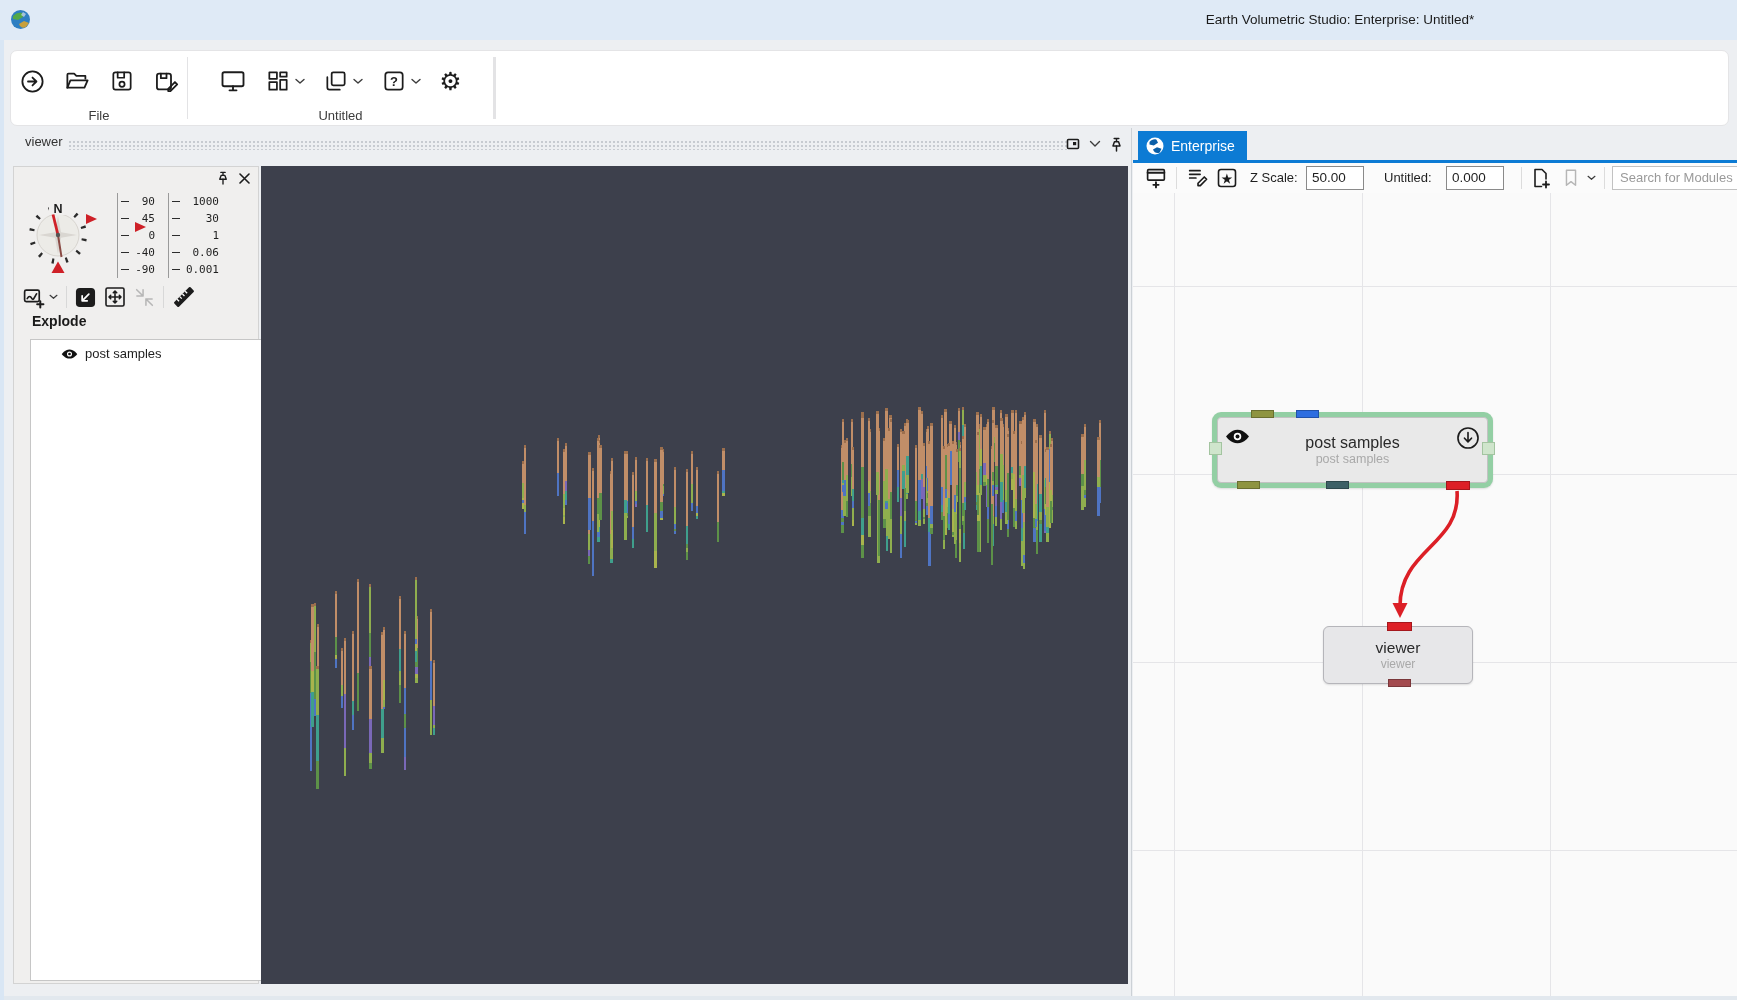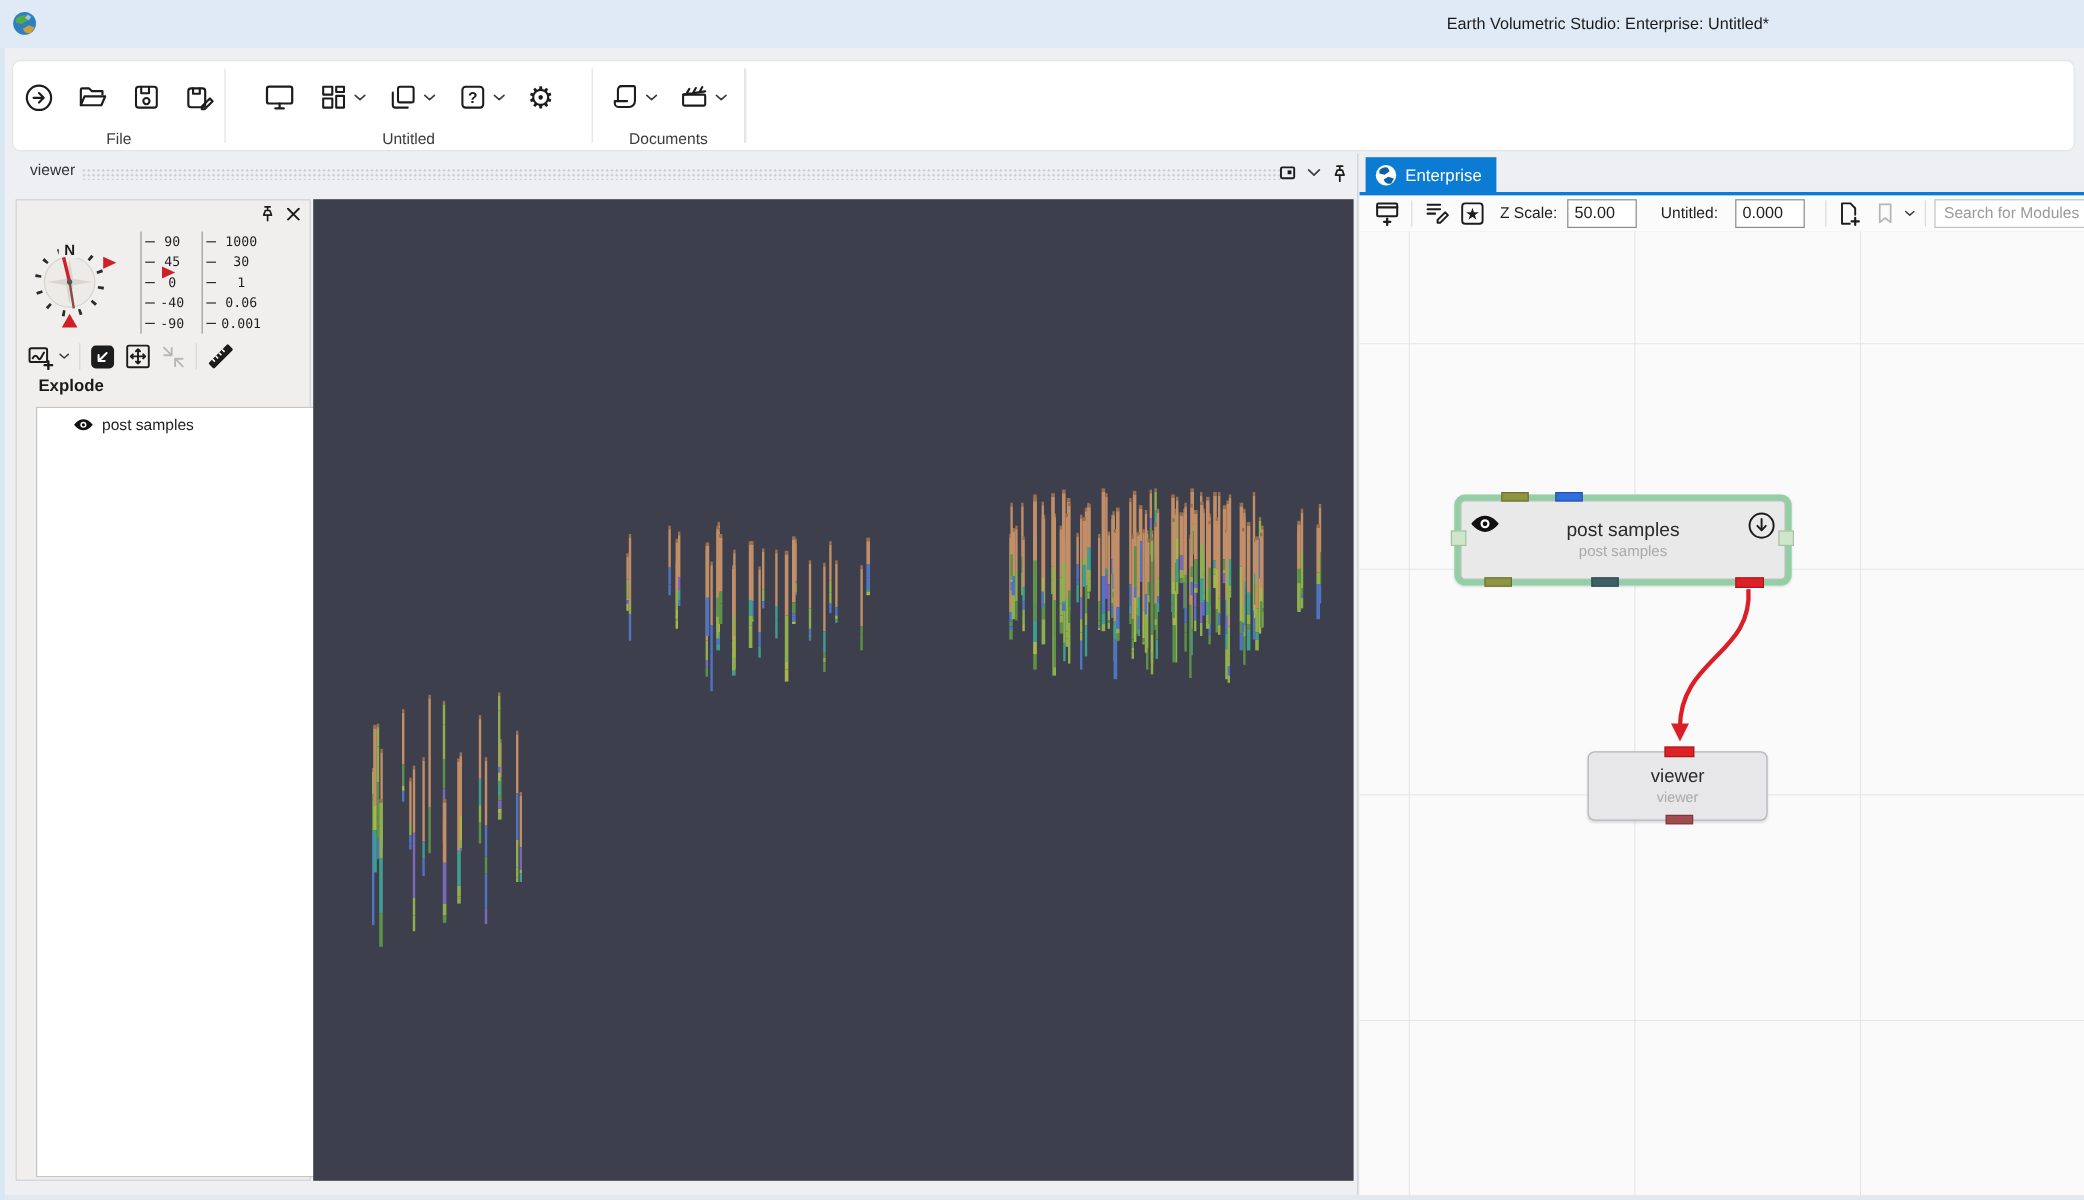--- a/index.html
+++ b/index.html
@@ -45,21 +45,21 @@
   #navpanel-top .nt-icons{position:absolute;right:8px;top:4px;display:flex;gap:10px;align-items:center;}
 
   
   #compass{left:6px;top:28px;}
 
   
   .tickcol{position:absolute;border-left:1px solid #9a9a9a;padding-left:3px;
     font-family:"DejaVu Sans Mono",monospace;font-size:11px;color:#1f1f1f;}
   .trow{display:flex;align-items:center;height:17px;}
   .trow .dash{display:inline-block;width:8px;height:1.6px;background:#2c2c2c;margin-right:3px;flex:none;}
-  .trow .tl{flex:1;text-align:center;white-space:nowrap;}
+  .trow .tl{flex:1;text-align:right;white-space:nowrap;}
   .tri-right{width:0;height:0;border-left:11px solid #ce2027;border-top:5.5px solid transparent;
     border-bottom:5.5px solid transparent;}
 
   
   #lefttools{left:8px;top:117px;width:228px;height:26px;display:flex;align-items:center;gap:8px;}
   .vsep{width:1px;height:22px;background:#d8d8d8;}
 
   #contents-label{left:18px;top:146px;font-size:14px;font-weight:bold;color:#1a1a1a;}
   #contents-box{left:16px;top:172px;width:236px;height:640px;background:#ffffff;border:1px solid #c6c6c6;}
   .citem{display:flex;align-items:center;gap:7px;padding:6px 4px 4px 30px;font-size:13px;color:#1f1f1f;}
@@ -193,43 +193,20 @@
           </svg>
         </span>
       <span class="iconslot">
         <span class="glyph">⚙</span>
         </span>
     </div>
     <div class="glabel">Untitled</div>
   </div>
   <div class="rsep"></div>
 
-  <div class="rgroup" style="width:126px">
-    <div class="icons">
-      <span class="iconslot">
-        <svg class="ic" width="26" height="26" viewBox="0 0 24 24">
-          <path d="M9 3.5h9.5a1 1 0 0 1 1 1V15a4.5 4.5 0 0 1-4.5 4.5H6.8A2.8 2.8 0 0 1 4 16.7V15h9.5"></path>
-          <path d="M9 3.5A2.6 2.6 0 0 0 6.4 6.1V15"></path>
-          </svg>
-        <svg class="chev" width="10" height="7" viewBox="0 0 10 7" style="margin-left:4px">
-            <path d="M1 1.5l4 3.5 4-3.5"></path>
-          </svg>
-        </span>
-      <span class="iconslot">
-        <svg class="ic" width="26" height="26" viewBox="0 0 24 24">
-          <rect x="3" y="10" width="17" height="8.5" rx="1"></rect>
-            <path d="M3 10L20 7.5M5.5 9.6l2.3-4M10.5 8.9l2.3-4M15.5 8.2l2.3-4"></path>
-          </svg>
-        <svg class="chev" width="10" height="7" viewBox="0 0 10 7" style="margin-left:4px">
-            <path d="M1 1.5l4 3.5 4-3.5"></path>
-          </svg>
-        </span>
-    </div>
-    <div class="glabel">Documents</div>
-  </div>
   <div class="rsep"></div>
 
   <div class="rsep"></div>
 </div>
 
 <div class="abs" id="pane-header">
   <div class="abs" id="pane-title">viewer</div>
   <div class="abs" id="pane-texture"></div>
   <div class="abs" id="pane-hicons">
     <svg class="ic" width="14" height="14" viewBox="0 0 14 14">

